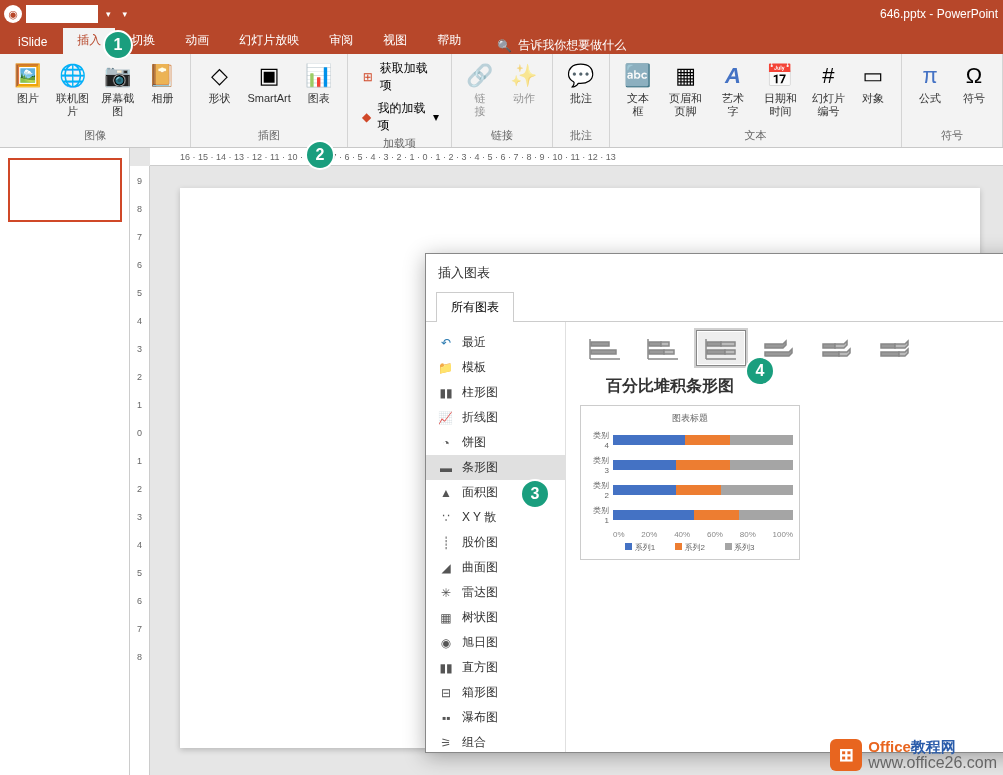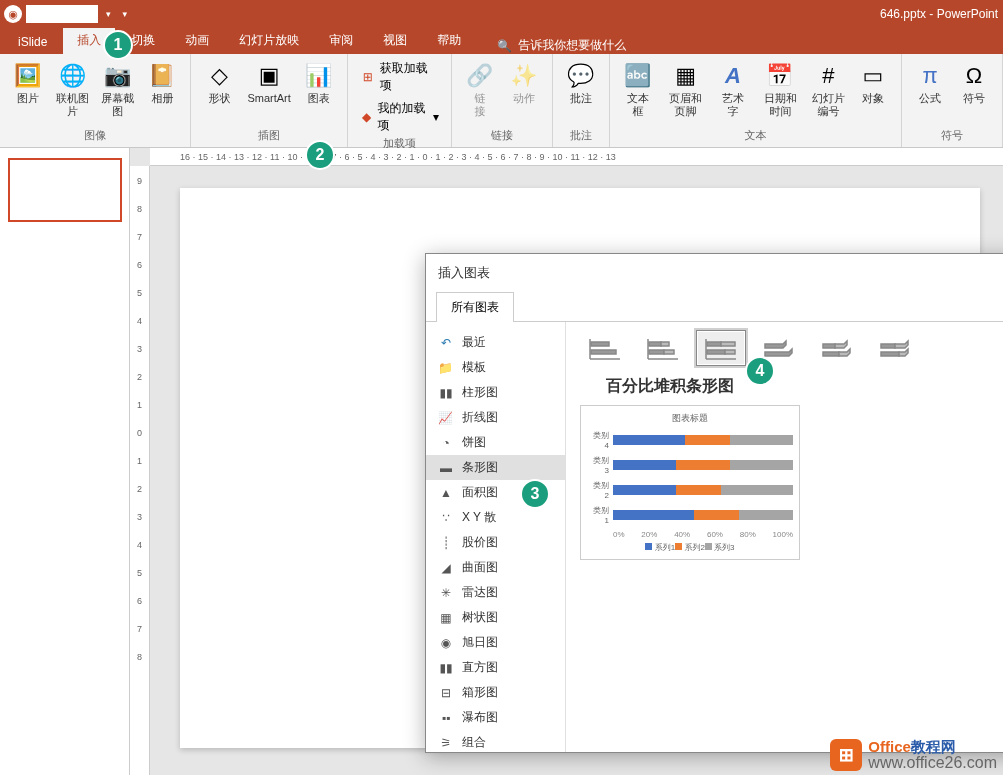--- a/index.html
+++ b/index.html
@@ -50,21 +50,21 @@
 .preview { width:220px; border:1px solid #ccc; padding:6px; }
 .preview-title { text-align:center; font-size:9px; color:#666; margin-bottom:4px; }
 .bar-row { display:flex; align-items:center; margin:5px 0; font-size:8px; color:#666; }
 .bar-label { width:26px; text-align:right; padding-right:4px; }
 .bar-track { flex:1; height:10px; display:flex; }
 .seg { height:100%; }
 .seg1 { background:#4472c4; }
 .seg2 { background:#ed7d31; }
 .seg3 { background:#a5a5a5; }
 .axis { display:flex; justify-content:space-between; font-size:8px; color:#888; padding-left:26px; margin-top:2px; }
-.legend { display:flex; justify-content:center; gap:0; font-size:8px; color:#666; margin-top:3px; }
+.legend { display:flex; justify-content:center; gap:20px; font-size:8px; color:#666; margin-top:3px; }
 .leg-box { width:7px; height:7px; display:inline-block; }
 .step { position:absolute; width:30px; height:30px; border-radius:50%; background:#1a9e7e; color:#fff; display:flex; align-items:center; justify-content:center; font-size:16px; font-weight:bold; border:2px solid #fff; z-index:100; }
 .watermark { position:absolute; bottom:4px; right:6px; display:flex; align-items:center; gap:6px; z-index:200; }
 .wm-icon { width:32px; height:32px; background:#e8651f; border-radius:6px; display:flex; align-items:center; justify-content:center; color:#fff; font-weight:bold; font-size:18px; }
 .wm-text { display:flex; flex-direction:column; line-height:16px; }
 .wm-main { font-size:15px; font-weight:bold; }
 .wm-main .o { color:#e8651f; }
 .wm-main .t { color:#2a5caa; }
 .wm-url { font-size:16px; color:#666;text-align:right; }
 svg { stroke:#888; fill:none; stroke-width:1.5; }

